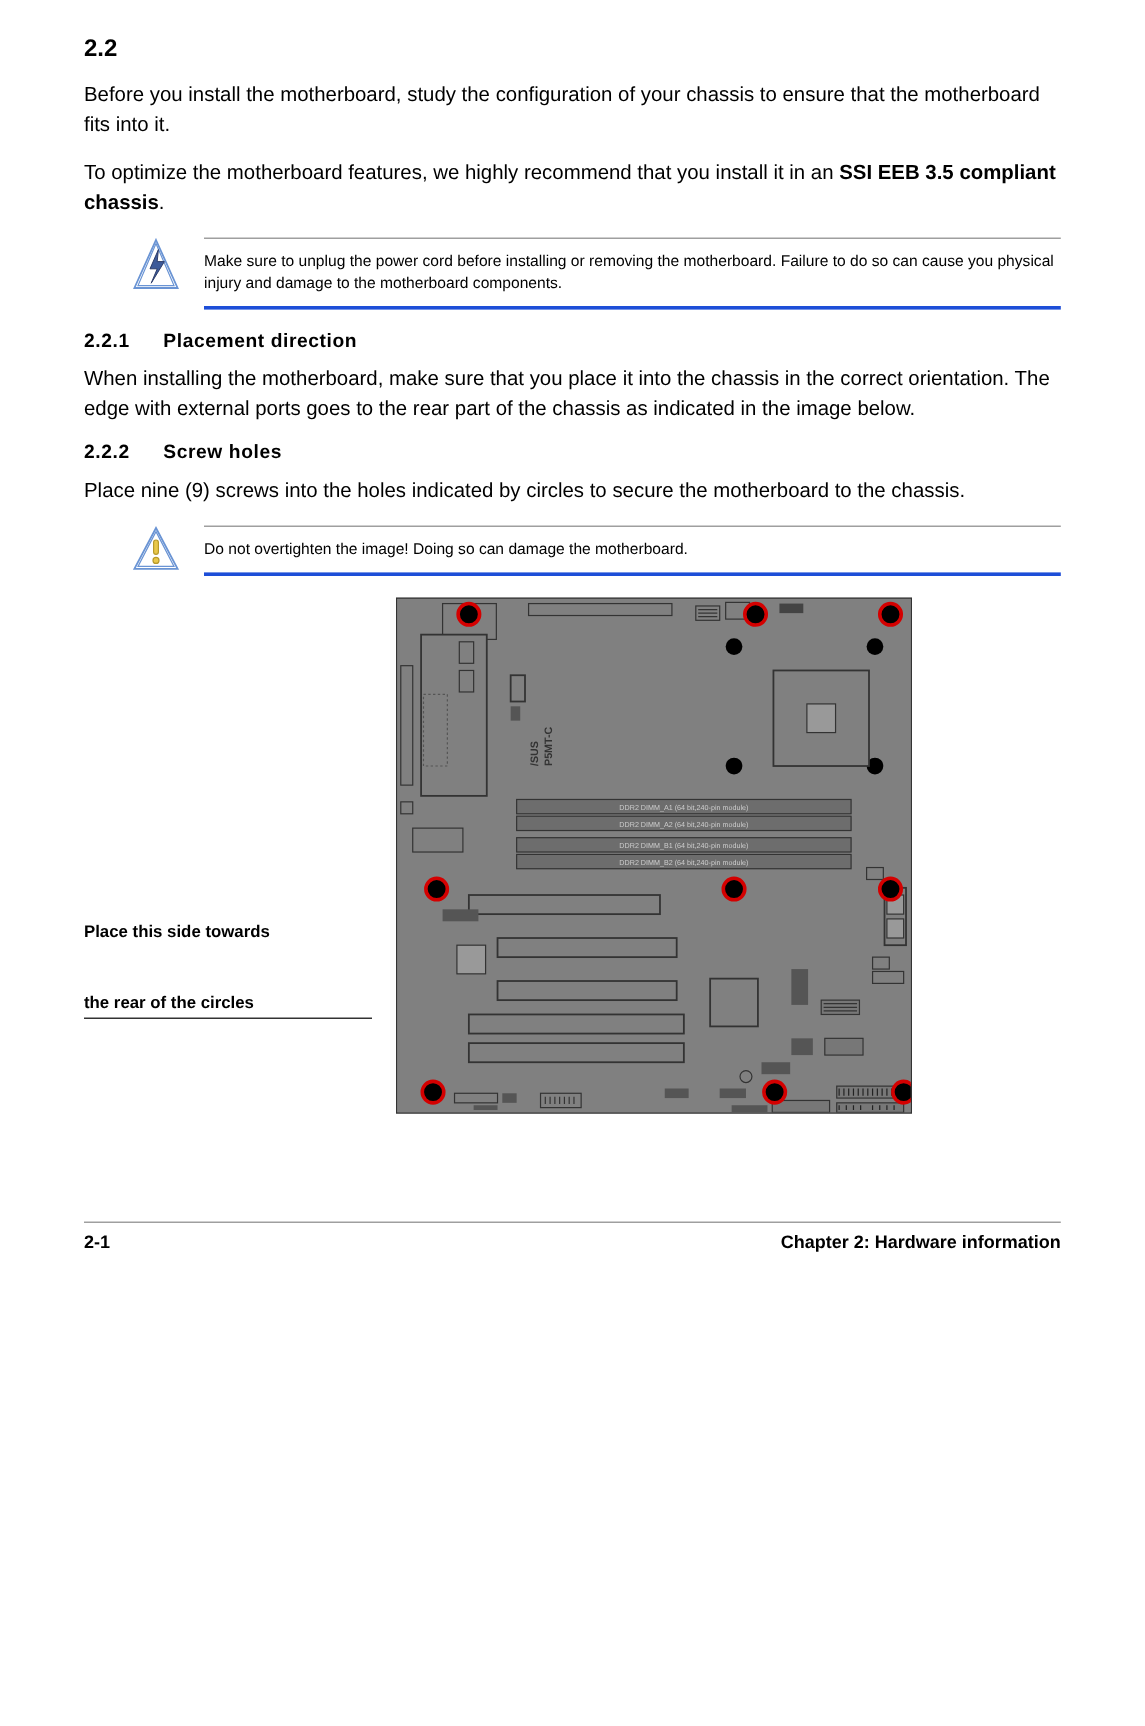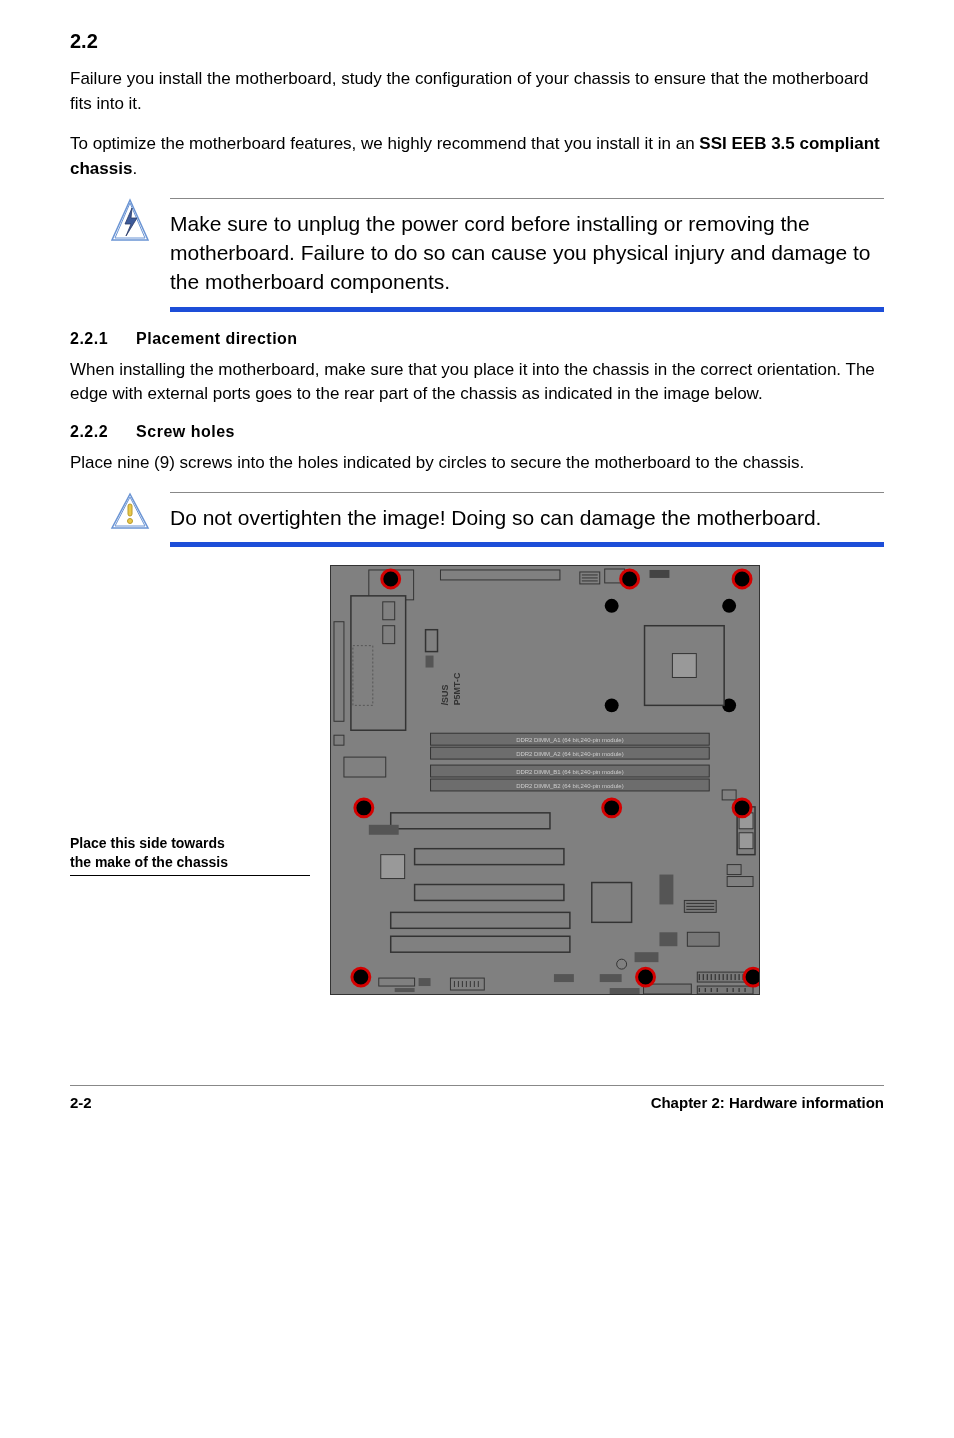--- a/index.html
+++ b/index.html
@@ -12,43 +12,43 @@
     padding: 30px 70px 20px 70px;
     font-size: 16px;
   }
   .h-sec { font-size: 20px; font-weight: bold; display: flex; gap: 32px; margin-bottom: 14px; }
   .body-text { line-height: 1.45; margin-bottom: 16px; font-size: 17px; }
   .bold { font-weight: bold; }
   .note-box { display: flex; align-items: flex-start; gap: 20px; margin: 4px 0 18px 40px; }
   .note-box .icon { flex: 0 0 40px; }
   .note-box .note-content {
     border-top: 1px solid #888;
-    border-bottom: 5px solid #1d4ed8;
+    border-bottom: 3px solid #1d4ed8;
     padding: 10px 0;
-    font-size: 21px;
+    font-size: 13px;
     line-height: 1.4;
     flex: 1;
   }
   .h-sub { font-family: Verdana, sans-serif; font-size: 16px; font-weight: bold; display: flex; gap: 28px; margin: 14px 0 10px 0; letter-spacing: 0.5px;}
-  .label-side { font-weight: bold; font-size: 14px; line-height: 1.3; }
+  .label-side { font-weight: bold; font-size: 14px; line-height: 1.3; margin-top: 40px; }
   .diagram-area { display: flex; align-items: center; gap: 20px; margin-top: 6px; margin-bottom: 90px;}
   .diagram-area .left-col { flex: 0 0 240px; padding-top: 150px;}
   .diagram-area .line { border-top: 1.5px solid #000; width: 100%; margin-top:4px;}
   .footer { display: flex; justify-content: space-between; font-weight: bold; padding-top: 8px; border-top: 1.2px solid #888; margin-top: 10px; font-size:15px;}
   svg { display: block; }
   .mb-svg { background:#808080; border:1px solid #333;}
 </style>
 </head>
 <body>
 
 <div class="h-sec">
   <span>2.2</span>
 </div>
 
-<p class="body-text">Failure you install the motherboard, study the configuration of your chassis to ensure that the motherboard fits into it.</p>
+<p class="body-text">Before you install the motherboard, study the configuration of your chassis to ensure that the motherboard fits into it.</p>
 
 <p class="body-text">
   <span>To optimize the motherboard features, we highly recommend that you install it in an </span><span class="bold">SSI EEB 3.5 compliant chassis</span><span>.</span>
 </p>
 
 <div class="note-box">
   <div class="icon">
     <svg width="40" height="46" viewBox="0 0 40 46">
       <polygon points="20,2 38,42 2,42" fill="none" stroke="#6a94d4" stroke-width="1.5"></polygon>
       <polygon points="20,5 35,40 5,40" fill="none" stroke="#6a94d4" stroke-width="1"></polygon>
@@ -78,21 +78,21 @@
       <rect x="18" y="12" width="4" height="12" rx="2" fill="#e9c84a" stroke="#b89a2a"></rect>
       <circle cx="20" cy="29" r="2.5" fill="#e9c84a" stroke="#b89a2a"></circle>
     </svg>
   </div>
   <div class="note-content">Do not overtighten the image! Doing so can damage the motherboard.</div>
 </div>
 
 <div class="diagram-area">
   <div class="left-col">
     <div class="label-side">Place this side towards</div>
-    <div class="label-side">the make of the chassis</div>
+    <div class="label-side">the rear of the circles</div>
     <div class="line"></div>
   </div>
 
   <svg class="mb-svg" width="430" height="430" viewBox="0 0 430 430">
 
     <rect x="0" y="0" width="430" height="430" fill="#808080"></rect>
 
     <rect x="38" y="4" width="45" height="30" fill="#808080" stroke="#333" stroke-width="1"></rect>
     <rect x="110" y="4" width="120" height="10" fill="#808080" stroke="#333" stroke-width="1"></rect>
     <rect x="250" y="6" width="20" height="12" fill="#808080" stroke="#333" stroke-width="1"></rect>
@@ -216,15 +216,15 @@
       <circle cx="282" cy="243" r="9"></circle>
       <circle cx="413" cy="243" r="9"></circle>
       <circle cx="30" cy="413" r="9"></circle>
       <circle cx="316" cy="413" r="9"></circle>
       <circle cx="424" cy="413" r="9"></circle>
     </g>
   </svg>
 </div>
 
 <div class="footer">
-  <span>2-2</span>
+  <span>2-1</span>
   <span>Chapter 2: Hardware information</span>
 </div>
 
 </body></html>

